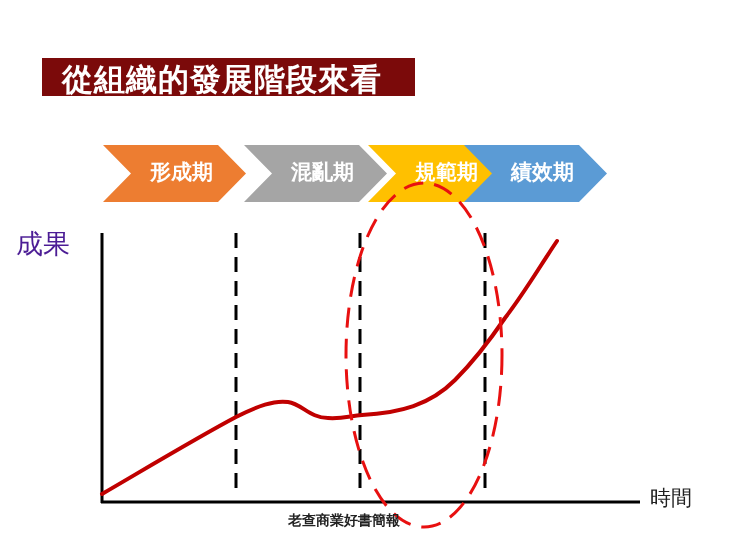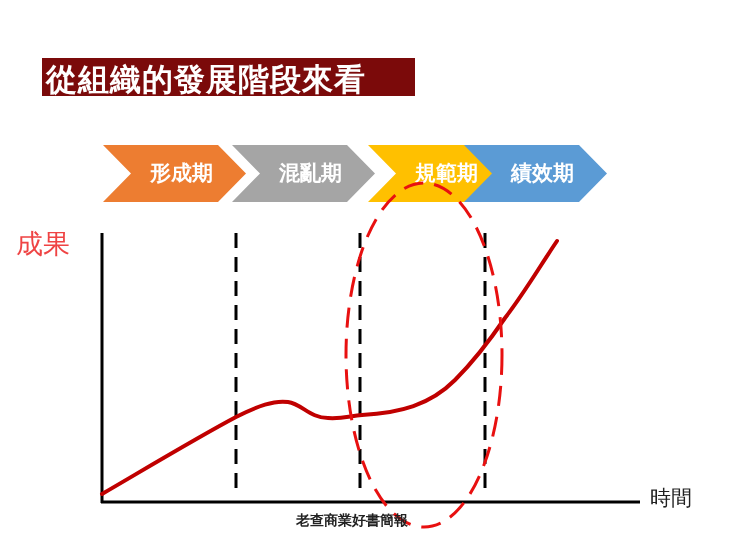--- a/index.html
+++ b/index.html
@@ -1,37 +1,37 @@
 <!DOCTYPE html>
 <html><head>
 <meta charset="utf-8">
 <style>
   html, body { margin: 0; padding: 0; background: #ffffff; }
   body { width: 740px; height: 556px; position: relative; overflow: hidden; font-family: "DejaVu Sans", sans-serif; }
-  .title-box { position: absolute; left: 42px; top: 58px; width: 373px; height: 38px; background: #7b0a0a; color: #ffffff; font-size: 31px; font-weight: bold; line-height: 42px; padding-left: 4px; letter-spacing: 1px; box-sizing: border-box; white-space: nowrap; }
+  .title-box { position: absolute; left: 42px; top: 58px; width: 373px; height: 38px; background: #7b0a0a; color: #ffffff; font-size: 31px; font-weight: bold; line-height: 42px; padding-left: 20px; letter-spacing: 1px; box-sizing: border-box; white-space: nowrap; }
   .stage { position: absolute; top: 145px; height: 57px; color: #ffffff; font-size: 21px; font-weight: bold; line-height: 57px; text-align: center; }
   .stage svg { position: absolute; left: 0; top: 0; }
-  .stage span { position: relative; display: block; padding-left: 14px; }
-  .ylabel { position: absolute; left: 16px; top: 226px; font-size: 27px; color: #ef4444; }
+  .stage span { position: relative; display: block; padding-left: 14px; font-family: Liberation Mono, monospace; }
+  .ylabel { position: absolute; left: 16px; top: 226px; font-size: 27px; color: #4c1d95; }
   .xlabel { position: absolute; left: 650px; top: 484px; font-size: 21px; color: #222; }
-  .credit { position: absolute; left: 296px; top: 512px; font-size: 14px; font-weight: bold; color: #222; }
+  .credit { position: absolute; left: 288px; top: 512px; font-size: 14px; font-weight: bold; color: #222; }
   svg.chart { position: absolute; left: 0; top: 0; }
 </style>
 </head>
 <body>
 
 <div class="title-box">從組織的發展階段來看</div>
 
 <div class="stage" style="left:103px;width:143px;">
   <svg width="143" height="57">
       <polygon points="0,0 115,0 143,28.5 115,57 0,57 28,28.5" fill="#ed7d31"></polygon>
     </svg>
   <span>形成期</span>
 </div>
-<div class="stage" style="left:232px;width:143px;">
+<div class="stage" style="left:244px;width:143px;">
   <svg width="143" height="57">
       <polygon points="0,0 115,0 143,28.5 115,57 0,57 28,28.5" fill="#a5a5a5"></polygon>
     </svg>
   <span>混亂期</span>
 </div>
 <div class="stage" style="left:368px;width:143px;">
   <svg width="143" height="57">
       <polygon points="0,0 115,0 143,28.5 115,57 0,57 28,28.5" fill="#ffc000"></polygon>
     </svg>
   <span>規範期</span>

